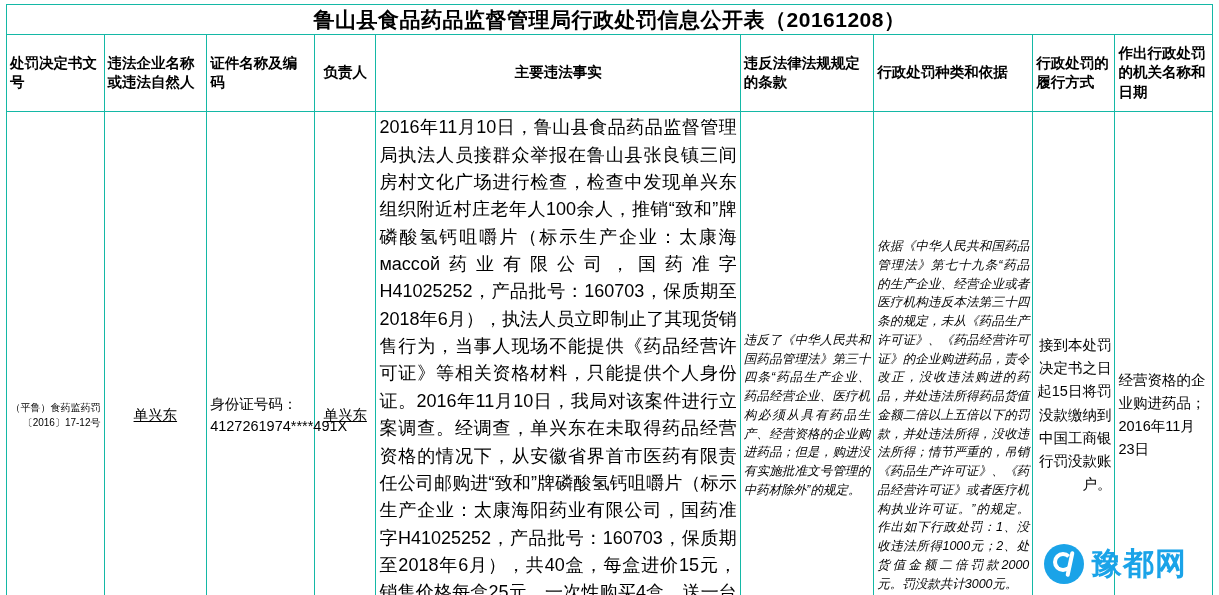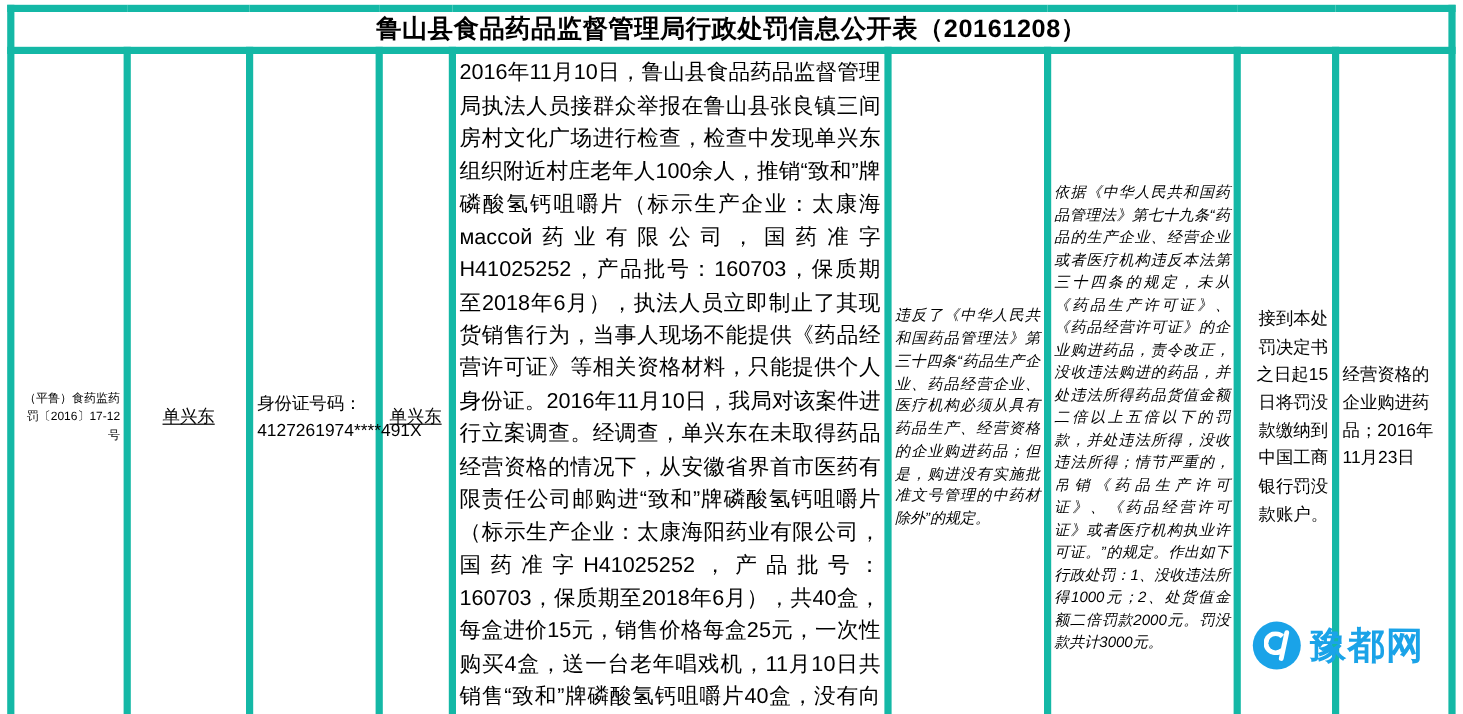--- a/index.html
+++ b/index.html
@@ -20,21 +20,21 @@
     height: 595px;
     box-sizing: border-box;
     padding: 4px 6px 0 6px;
   }
   table.pen-table {
     width: 1207px;
     border-collapse: collapse;
     table-layout: fixed;
   }
   table.pen-table td, table.pen-table th {
-    border: 6px solid #14b8a6;
+    border: 1px solid #14b8a6;
     vertical-align: middle;
     padding: 2px 3px;
   }
   .title-cell {
     border: 1px solid #000000;
     text-align: center;
     font-size: 21px;
     font-weight: bold;
     letter-spacing: 0.5px;
     padding: 8px 4px 9px 4px;
@@ -98,21 +98,21 @@
     line-height: 1.6;
     padding: 2px 5px;
   }
   .row-body td {
     height: 452px;
   }
   
   #watermark {
     position: absolute;
     right: 32px;
-    bottom: 36px;
+    bottom: 10px;
     display: flex;
     align-items: center;
     gap: 7px;
     pointer-events: none;
   }
   #watermark .wm-logo {
     position: relative;
     width: 40px;
     height: 40px;
     border-radius: 50%;
@@ -164,20 +164,31 @@
       <col style="width:355px">
       <col style="width:130px">
       <col style="width:155px">
       <col style="width:80px">
       <col style="width:95px">
     </colgroup>
     <tbody>
       <tr>
         <td class="title-cell" colspan="9">鲁山县食品药品监督管理局行政处罚信息公开表（20161208）</td>
       </tr>
+      <tr>
+        <td class="hdr hdr-left">处罚决定书文号</td>
+        <td class="hdr hdr-left">违法企业名称或违法自然人</td>
+        <td class="hdr hdr-left">证件名称及编码</td>
+        <td class="hdr">负责人</td>
+        <td class="hdr">主要违法事实</td>
+        <td class="hdr hdr-left">违反法律法规规定的条款</td>
+        <td class="hdr hdr-left">行政处罚种类和依据</td>
+        <td class="hdr hdr-left">行政处罚的履行方式</td>
+        <td class="hdr hdr-left">作出行政处罚的机关名称和日期</td>
+      </tr>
       <tr class="row-body">
         <td class="c-narrow-center">（平鲁）食药监药罚〔2016〕17-12号</td>
         <td class="c-center">单兴东</td>
         <td class="c-id">身份证号码：4127261974****491X</td>
         <td class="c-center">单兴东</td>
         <td class="c-facts">2016年11月10日，鲁山县食品药品监督管理局执法人员接群众举报在鲁山县张良镇三间房村文化广场进行检查，检查中发现单兴东组织附近村庄老年人100余人，推销“致和”牌磷酸氢钙咀嚼片（标示生产企业：太康海массой药业有限公司，国药准字H41025252，产品批号：160703，保质期至2018年6月），执法人员立即制止了其现货销售行为，当事人现场不能提供《药品经营许可证》等相关资格材料，只能提供个人身份证。2016年11月10日，我局对该案件进行立案调查。经调查，单兴东在未取得药品经营资格的情况下，从安徽省界首市医药有限责任公司邮购进“致和”牌磷酸氢钙咀嚼片（标示生产企业：太康海阳药业有限公司，国药准字H41025252，产品批号：160703，保质期至2018年6月），共40盒，每盒进价15元，销售价格每盒25元，一次性购买4盒，送一台老年唱戏机，11月10日共销售“致和”牌磷酸氢钙咀嚼片40盒，没有向购药人员出具任何票据。该案货值金额1000元，违法所得1000元。</td>
         <td class="c-law">违反了《中华人民共和国药品管理法》第三十四条“药品生产企业、药品经营企业、医疗机构必须从具有药品生产、经营资格的企业购进药品；但是，购进没有实施批准文号管理的中药材除外”的规定。</td>
         <td class="c-penalty">依据《中华人民共和国药品管理法》第七十九条“药品的生产企业、经营企业或者医疗机构违反本法第三十四条的规定，未从《药品生产许可证》、《药品经营许可证》的企业购进药品，责令改正，没收违法购进的药品，并处违法所得药品货值金额二倍以上五倍以下的罚款，并处违法所得，没收违法所得；情节严重的，吊销《药品生产许可证》、《药品经营许可证》或者医疗机构执业许可证。”的规定。作出如下行政处罚：1、没收违法所得1000元；2、处货值金额二倍罚款2000元。罚没款共计3000元。</td>
         <td class="c-exec">接到本处罚决定书之日起15日将罚没款缴纳到中国工商银行罚没款账户。</td>
         <td class="c-org">经营资格的企业购进药品；2016年11月23日</td>

